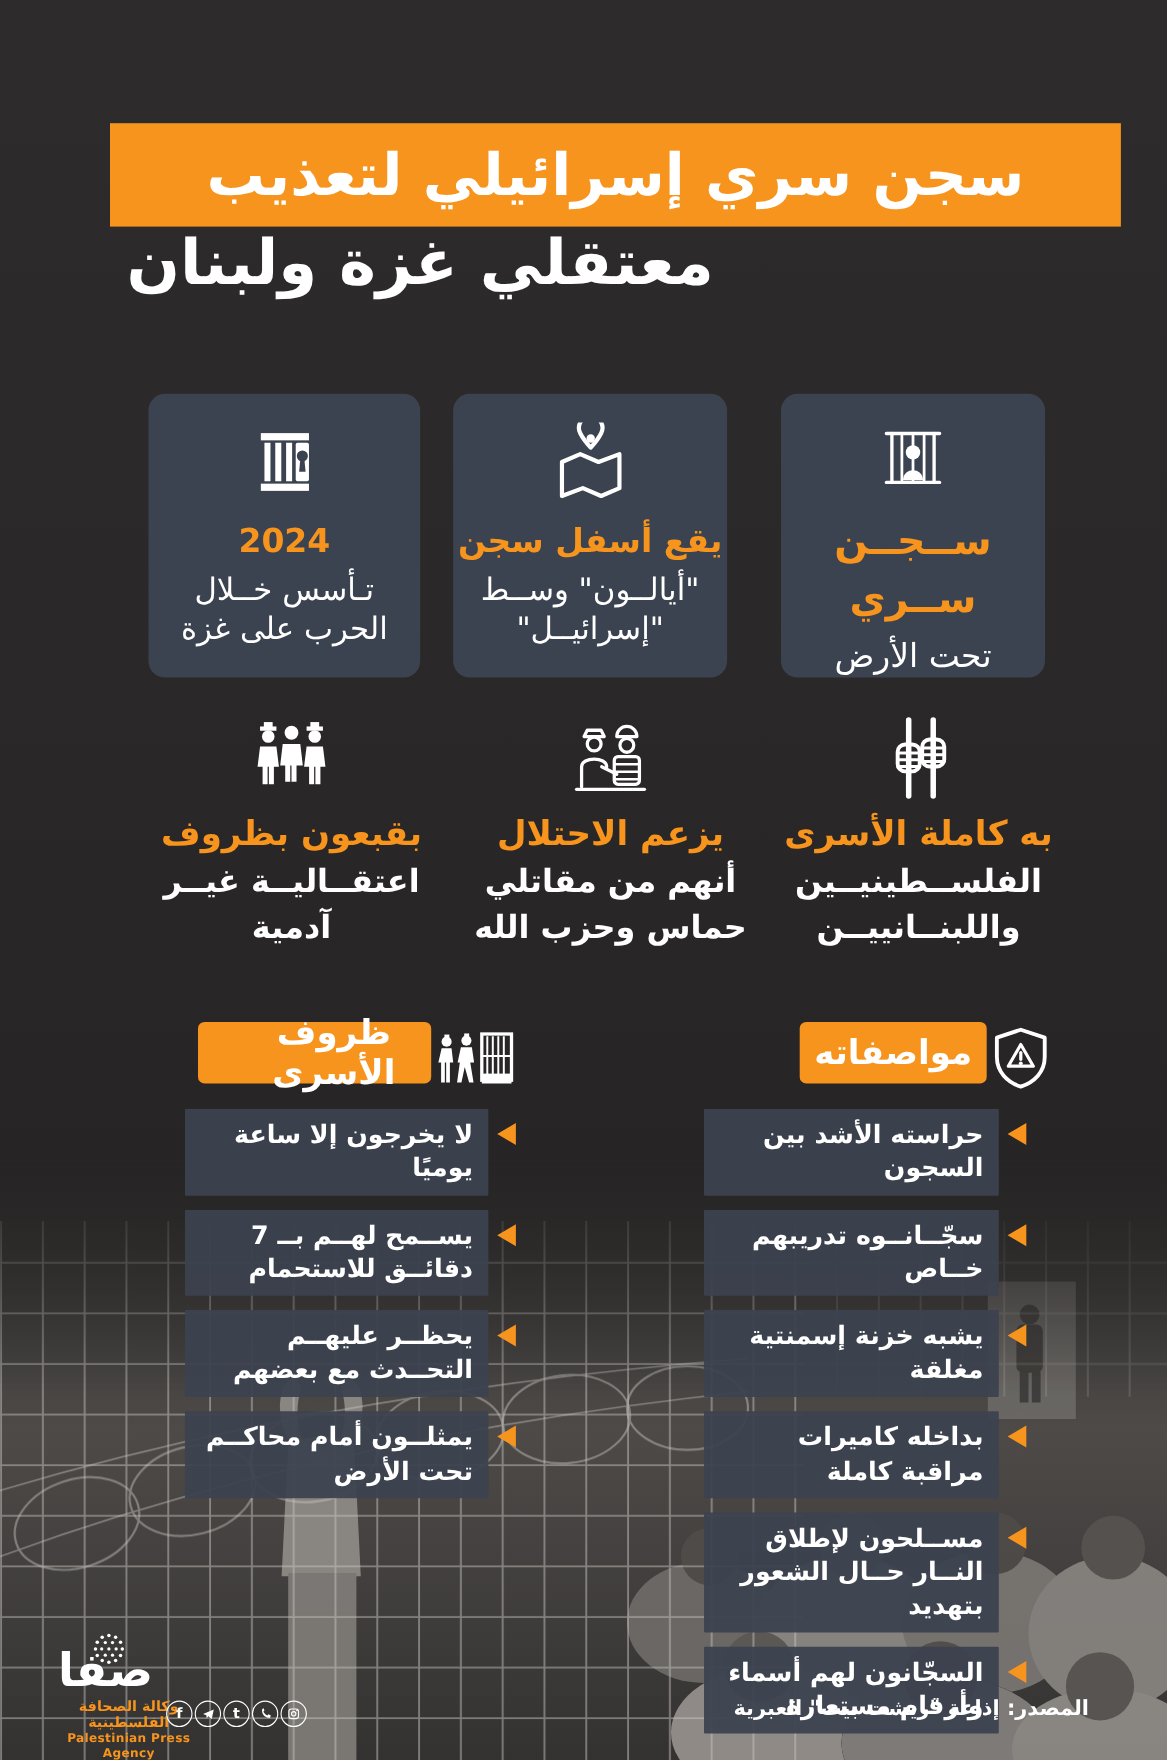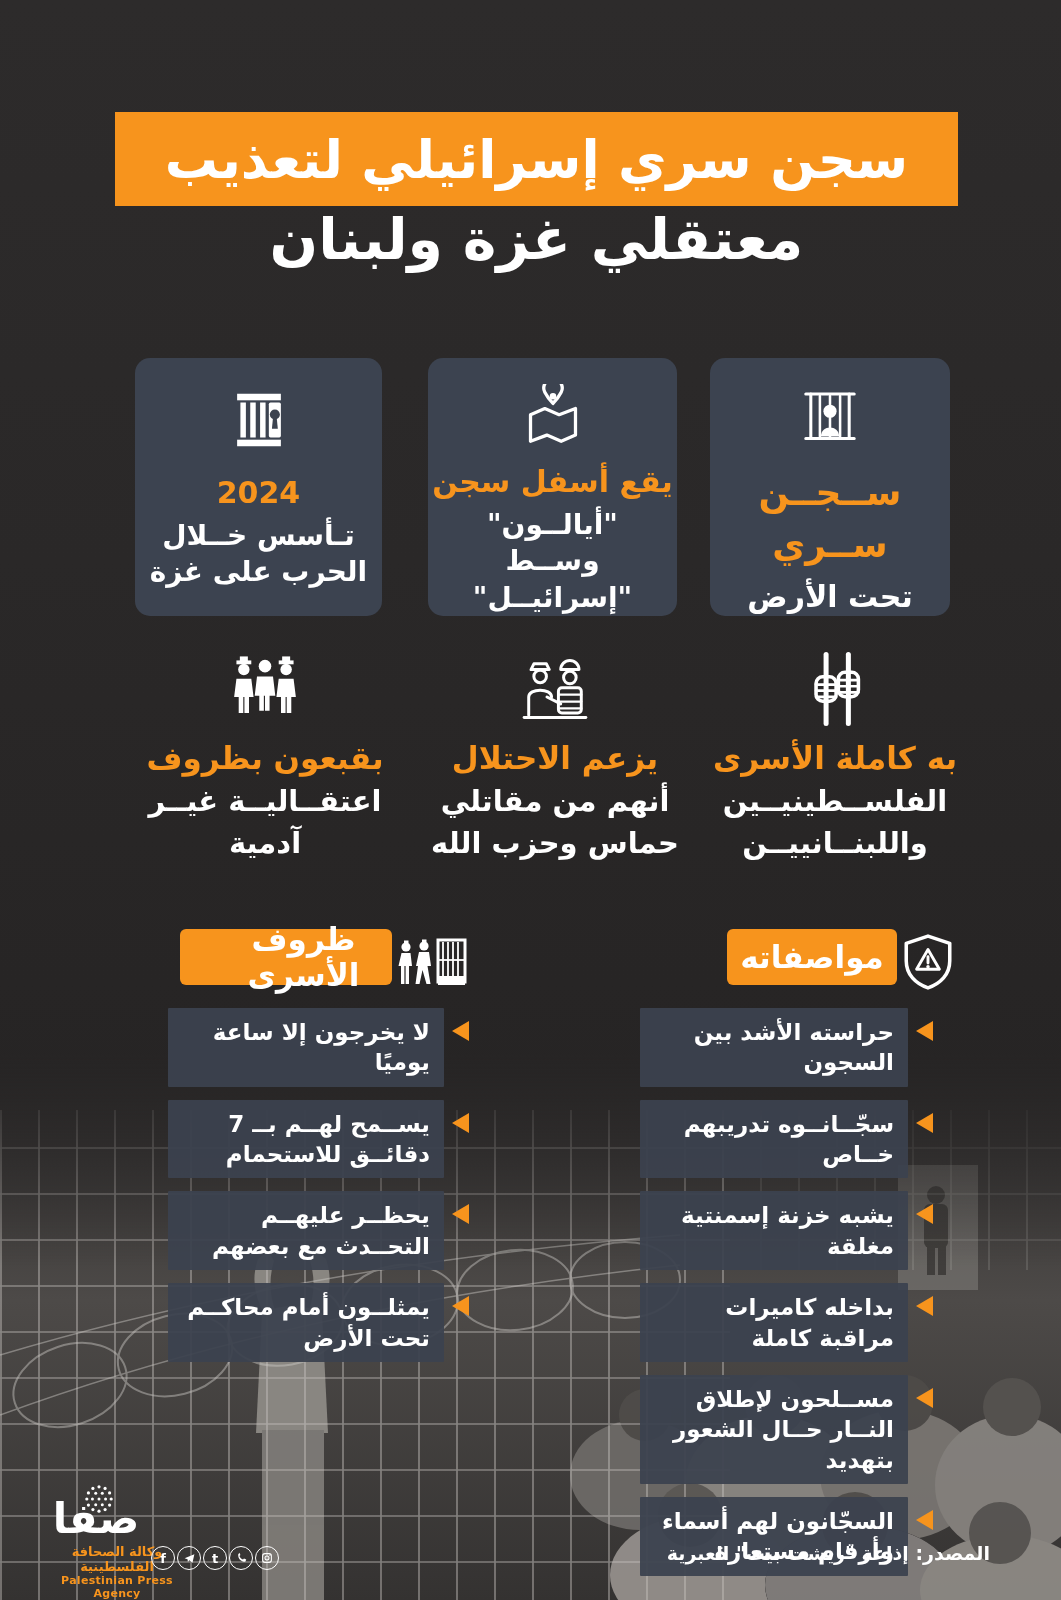--- a/index.html
+++ b/index.html
@@ -14,41 +14,41 @@
     position:relative;width:1061px;height:1600px;margin:0 auto;
     background:linear-gradient(180deg,#2d2b2b 0%,#2a2828 35%,#262424 70%,#232121 100%);
     overflow:hidden;
     font-family:"DejaVu Sans",sans-serif;
     color:var(--text);
   }
   
   #photo{position:absolute;left:0;top:1055px;width:1061px;height:545px;}
   
   .banner{
-    position:absolute;left:115px;top:112px;width:843px;height:94px;
+    position:absolute;left:100px;top:112px;width:919px;height:94px;
     background:var(--accent);
     display:flex;align-items:center;justify-content:center;
   }
   .banner .t1{font-size:53px;font-weight:bold;color:#fff;direction:rtl;white-space:nowrap;}
   .subtitle{
-    position:absolute;left:115px;top:206px;width:843px;text-align:center;
+    position:absolute;left:115px;top:206px;width:843px;text-align:left;
     font-size:57px;font-weight:bold;color:#fff;direction:rtl;
   }
   
   .card{
     position:absolute;top:358px;height:258px;background:var(--card);
     border-radius:15px;display:flex;flex-direction:column;align-items:center;
     padding-top:26px;direction:rtl;
   }
   .card-1{left:710px;width:240px;}
-  .card-2{left:428px;width:249px;}
+  .card-2{left:412px;width:249px;}
   .card-3{left:135px;width:247px;}
   .card .hl{color:var(--accent);font-weight:bold;font-size:30px;margin-top:18px;text-align:center;line-height:1.25;}
   .card-1 .hl{font-size:36px;line-height:1.45;width:175px;}
-  .card .bd{color:#fff;font-weight:bold;font-size:28px;margin-top:6px;text-align:center;line-height:1.3;padding:0 14px;}
+  .card .bd{color:#fff;font-weight:normal;font-size:28px;margin-top:6px;text-align:center;line-height:1.3;padding:0 14px;}
   .card-1 .bd{font-size:30px;}
   
   .fact{
     position:absolute;top:650px;display:flex;flex-direction:column;align-items:center;direction:rtl;
   }
   .fact-1{left:690px;width:290px;}
   .fact-2{left:395px;width:320px;}
   .fact-3{left:110px;width:310px;}
   .fact .hl{color:var(--accent);font-weight:bold;font-size:31px;margin-top:12px;text-align:center;}
   .fact .bd{color:#fff;font-weight:bold;font-size:29px;margin-top:4px;text-align:center;line-height:1.45;}

